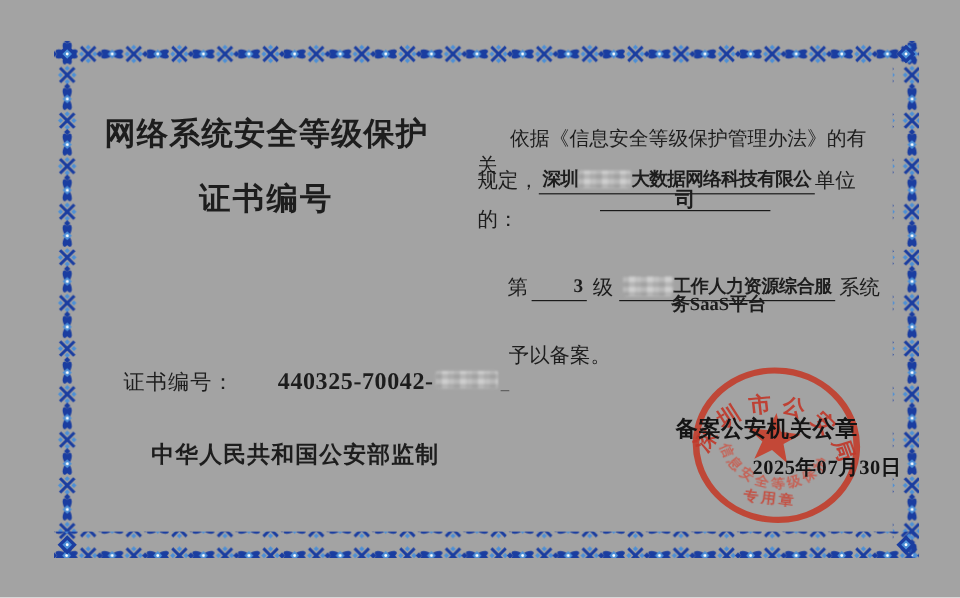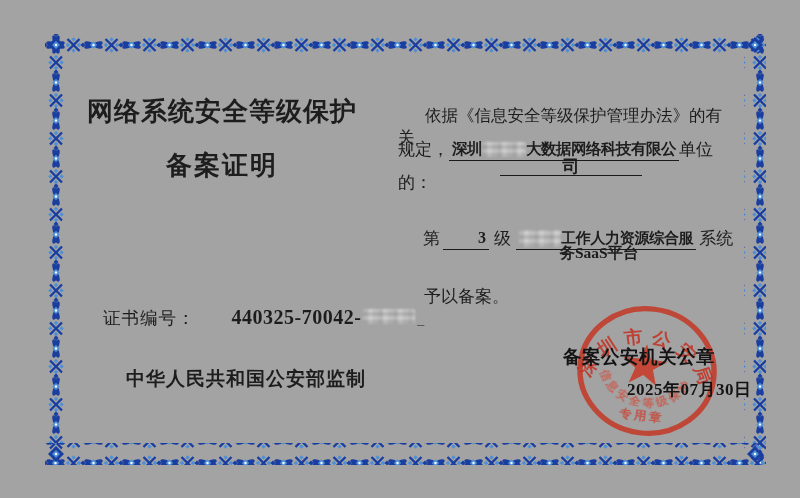--- a/index.html
+++ b/index.html
@@ -108,21 +108,21 @@
         </g>
       <g transform="translate(710,420)">
           <path d="M-8,0 L0,-8 L8,0 L0,8 Z" fill="#1a3da0"></path>
           <path d="M-4,0 L0,-4 L4,0 L0,4 Z" fill="#4c8fd6"></path>
           <circle r="1.2" fill="#fff"></circle>
         </g>
     </g>
   </svg>
 
   <div class="abs t1">网络系统安全等级保护</div>
-  <div class="abs t2">备案证明</div>
+  <div class="abs t2">证书编号</div>
 
   <div class="abs p intro">依据《信息安全等级保护管理办法》的有关</div>
 
   <div class="abs p row2">
     <span>规定，</span>
     <span class="blank">
       <span class="bname">深圳</span><span class="redact rd-company"></span><span class="bname">大数据网络科技有限公</span>
     </span>
     <span>单位</span>
   </div>

